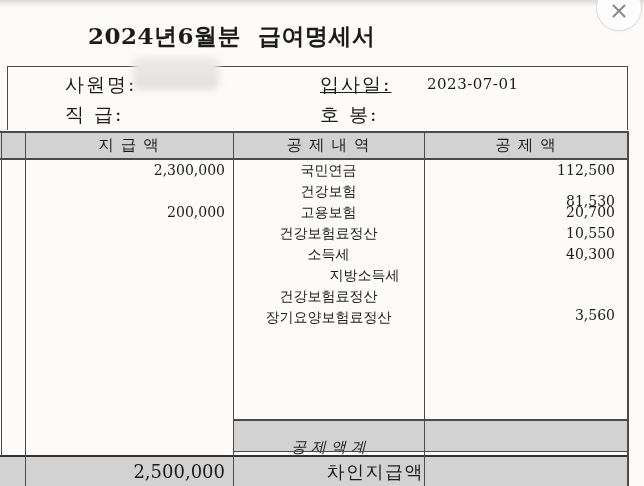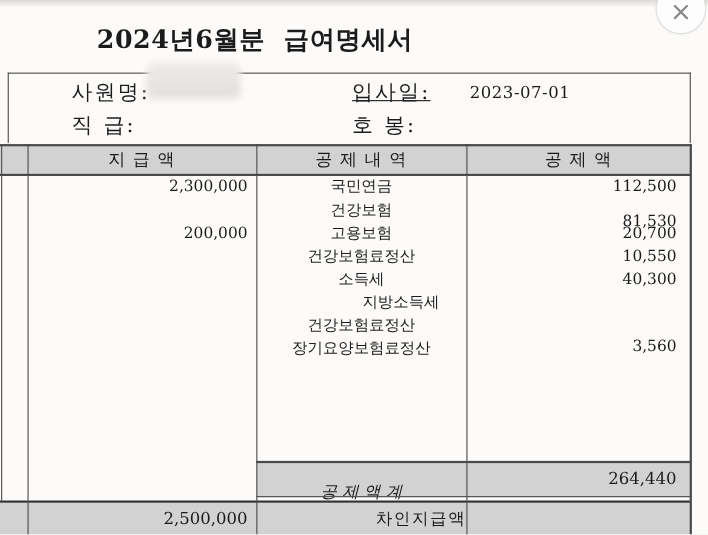--- a/index.html
+++ b/index.html
@@ -30,21 +30,21 @@
   
   .fill{position:absolute;background:#d2d2d2;}
   
   .hline,.vline{position:absolute;background:#4a4a4a;}
   
   .cell{position:absolute;font-size:14px;line-height:21px;white-space:pre;}
   .hdr{font-size:15.5px;line-height:28px;letter-spacing:1px;}
   .right{text-align:right;}
   .center{text-align:center;}
   .tot{font-size:15px;line-height:33px;}
-  .net{font-size:15px;line-height:27px;text-align:right;}
+  .net{font-size:18px;line-height:27px;text-align:right;}
 </style>
 </head>
 <body>
 
 <div class="stage">
   <div class="top-band"></div>
 
   <div class="close-btn">
     <span>
       <svg width="22" height="22" viewBox="0 0 24 24" fill="none">
@@ -106,21 +106,20 @@
     <div class="cell center" style="left:233px;top:286px;width:191px;">건강보험료정산</div>
     <div class="cell right" style="left:424px;top:286px;width:191px;"></div>
   </div>
   <div>
     <div class="cell right" style="left:25px;top:307px;width:200px;"></div>
     <div class="cell center" style="left:233px;top:307px;width:191px;">장기요양보험료정산</div>
     <div class="cell right" style="left:424px;top:307px;width:191px;"></div>
   </div>
 
   <div class="cell tot center" style="left:233px;top:431px;width:191px;font-style:italic;">공 제 액 계</div>
-  <div class="cell tot right" style="left:424px;top:419px;width:191px;">264,440</div>
 
   <div class="cell net right" style="left:25px;top:458px;width:200px;">2,500,000</div>
   <div class="cell net center" style="left:233px;top:458px;width:191px;letter-spacing:1.5px;">차인지급액</div>
 
   <div class="hline" style="left:0;top:131px;width:628px;height:1.6px;"></div>
   <div class="hline" style="left:0;top:158.4px;width:628px;height:1.8px;"></div>
   <div class="hline" style="left:233px;top:419px;width:395px;height:1.5px;"></div>
   <div class="hline" style="left:233px;top:451.2px;width:395px;height:1.2px;"></div>
   <div class="hline" style="left:0;top:455.3px;width:628px;height:2.2px;background:#333;"></div>
   <div class="vline" style="left:1px;top:131px;width:1px;height:325px;"></div>

